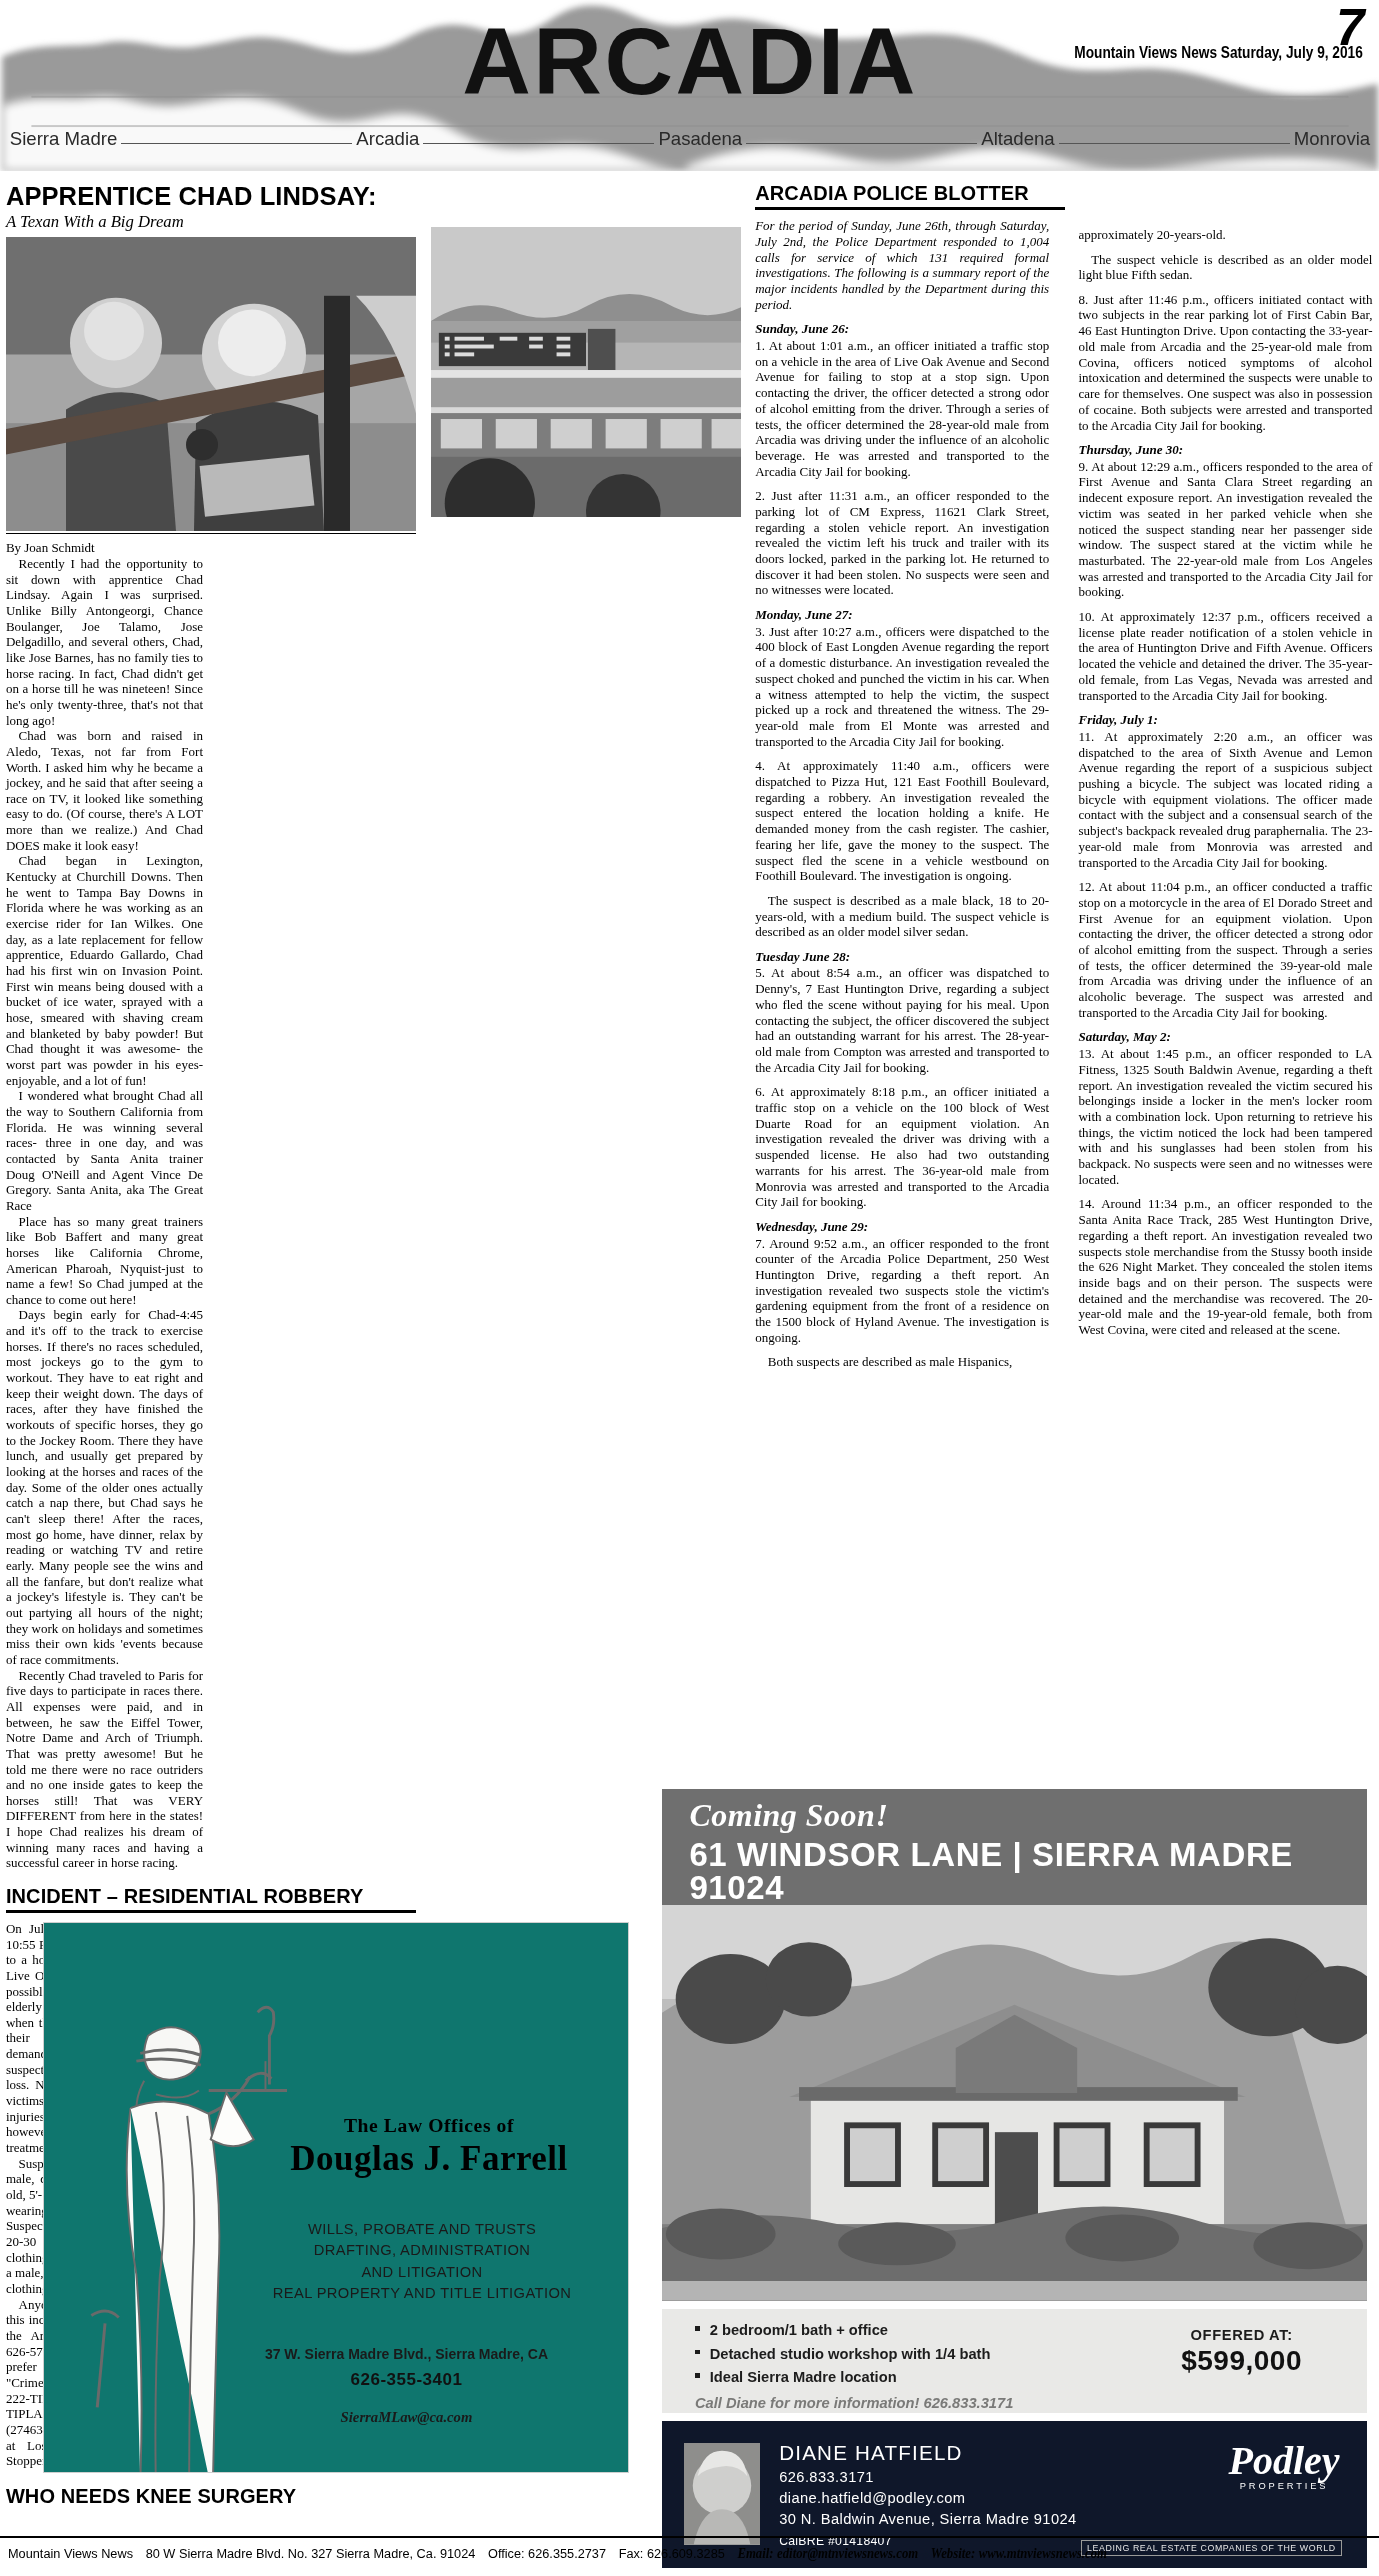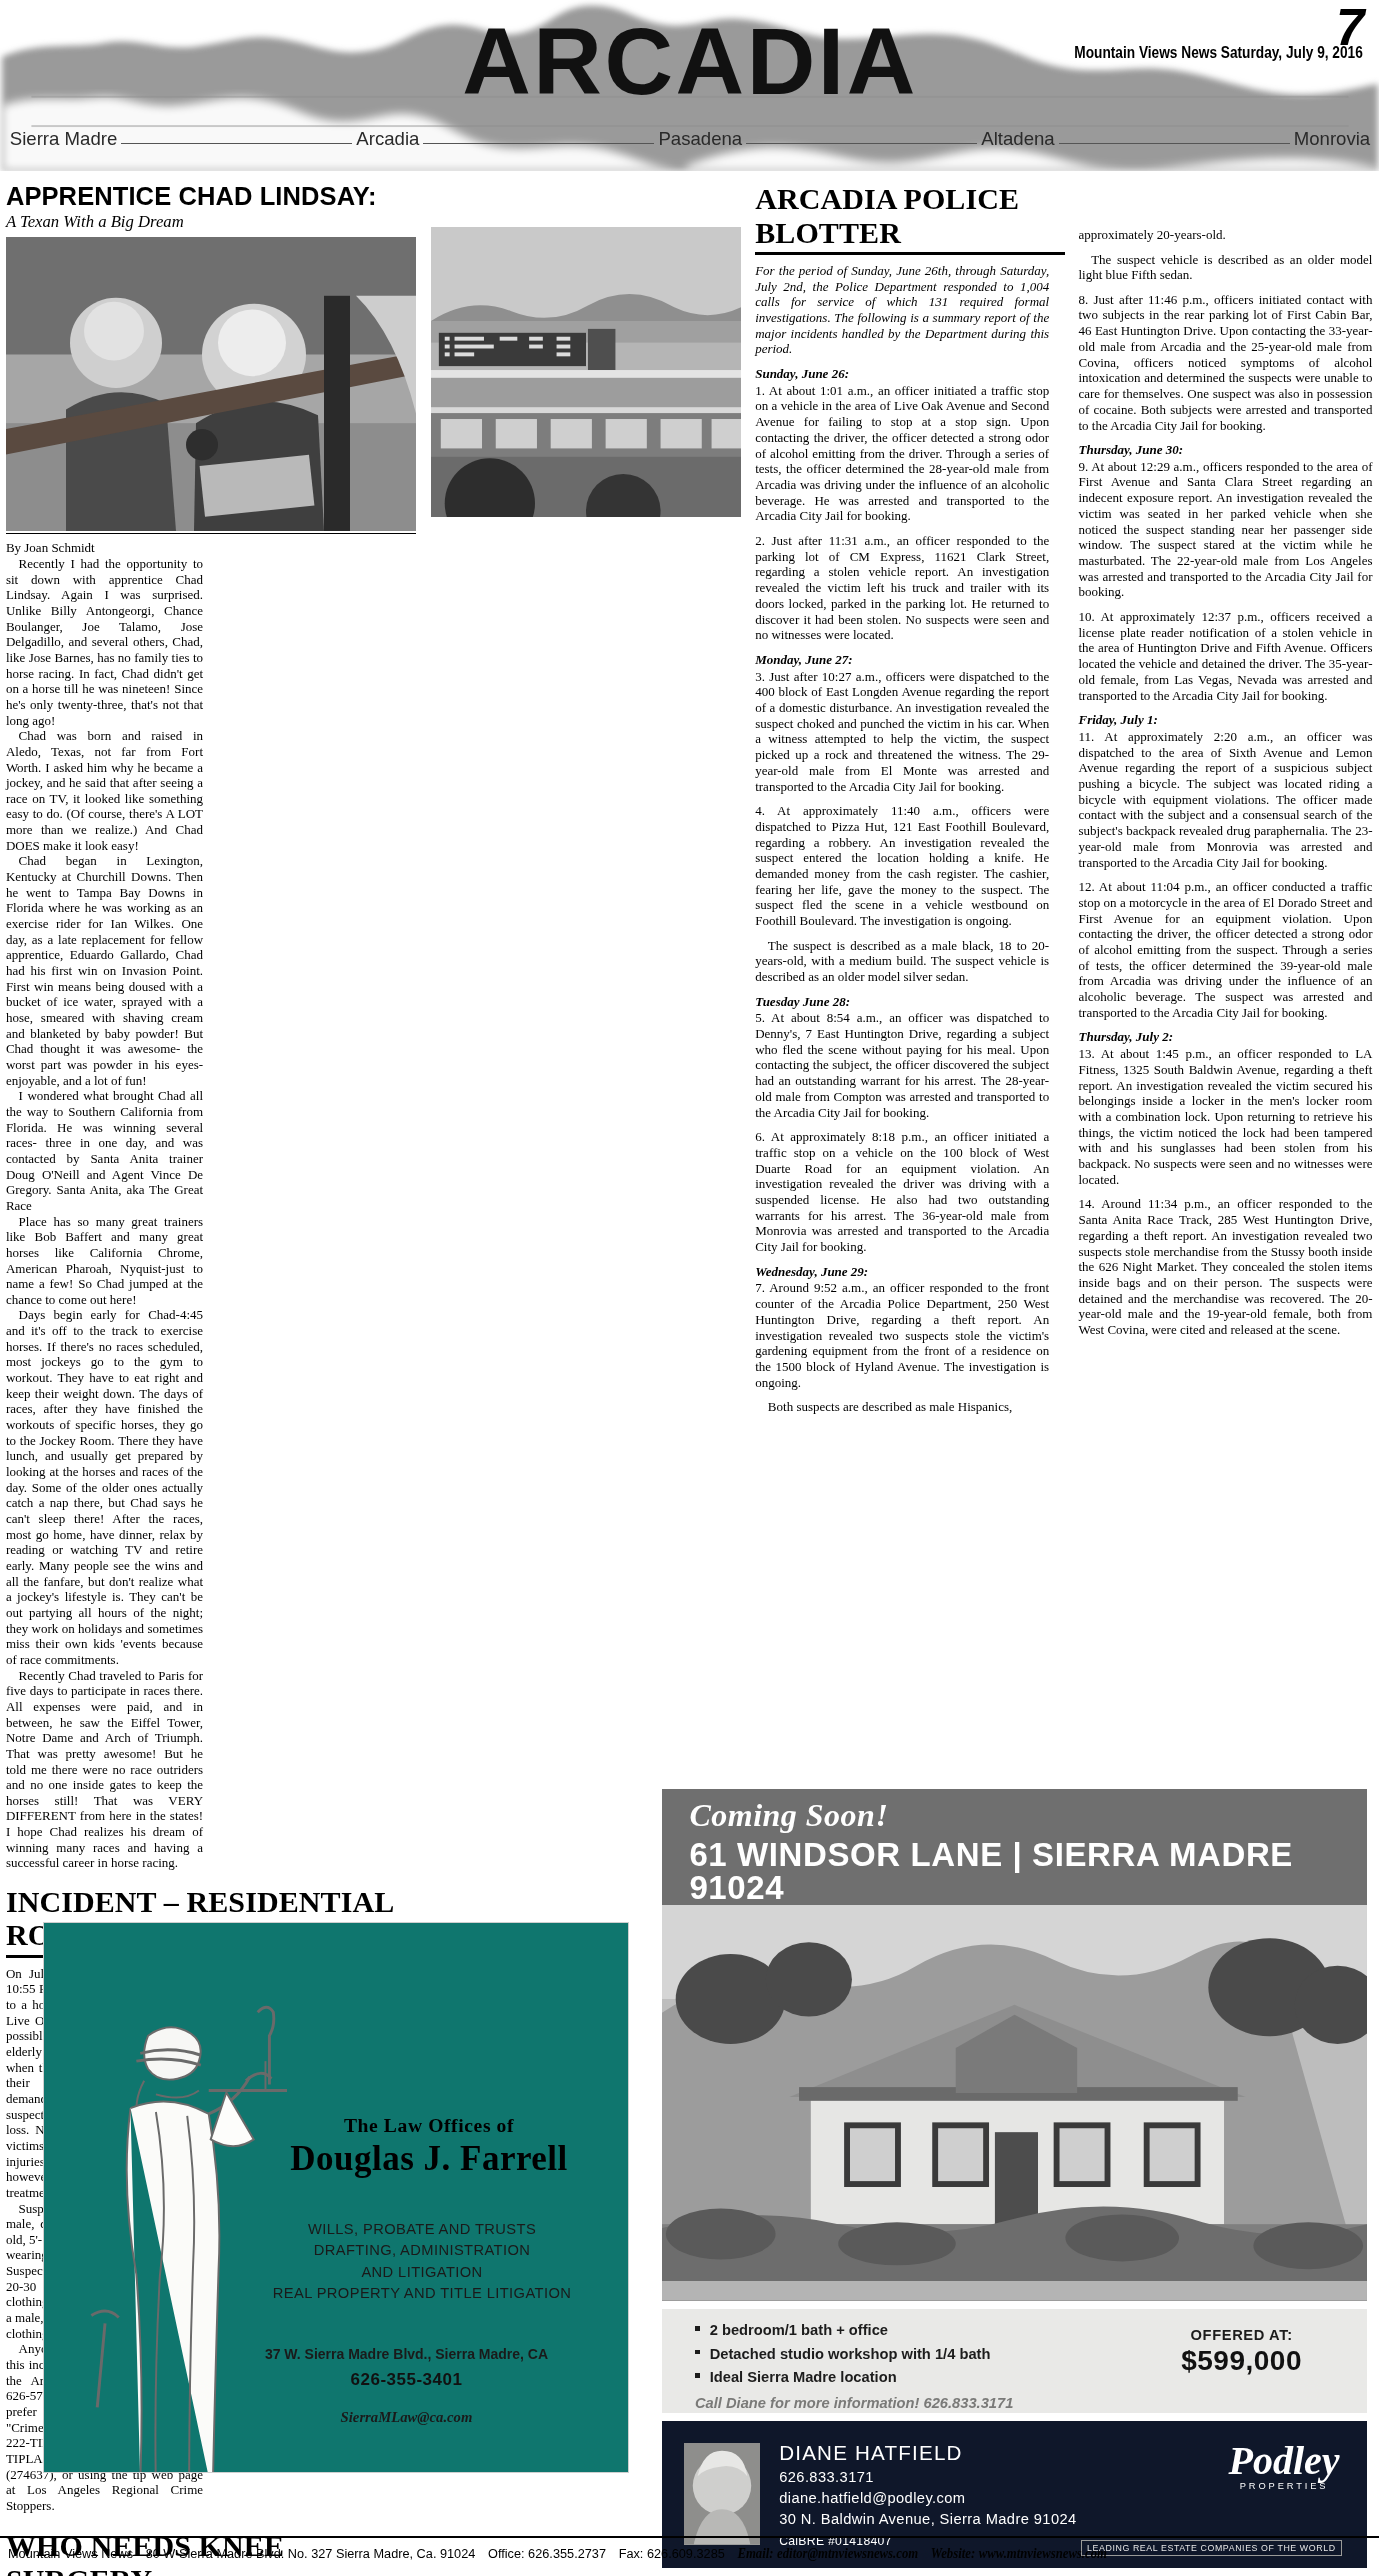--- a/index.html
+++ b/index.html
@@ -46,21 +46,21 @@
   .content{position:absolute;left:0;top:182px;width:1380px;}
   .colwrap{display:flex;gap:0;}
   .left-half{width:410px;padding:0 7.8px 0 5.9px;}
   .right-half{width:941px;padding-left:7.8px;}
 
   .sec-head{
     font-family:"Liberation Sans", sans-serif;
     font-weight:700;font-size:25.5px;letter-spacing:0.1px;
     margin:0 0 1px 0;line-height:1.12;
   }
-  .sec-head.big{font-size:30px;font-family:Liberation Serif, serif;}
+  .sec-head.big{font-size:20px;}
   .sec-sub{
     font-family:"Liberation Serif", serif;font-style:italic;
     font-size:16.7px;margin:0 0 5.9px 0;
   }
   .hr-thick{border-top:3.9px solid #000;margin:2.9px 0 7.8px 0;}
   .hr-thin{border-top:1.2px solid #000;margin:2px 0 5.9px 0;}
 
   .photo{
     width:100%;background:#6e6e6e;display:block;position:relative;overflow:hidden;
   }
@@ -384,21 +384,21 @@
             <div class="blot">
               <p>approximately 20-years-old.</p>
               <p class="cont">The suspect vehicle is described as an older model light blue Fifth sedan.</p>
               <p>8. Just after 11:46 p.m., officers initiated contact with two subjects in the rear parking lot of First Cabin Bar, 46 East Huntington Drive. Upon contacting the 33-year-old male from Arcadia and the 25-year-old male from Covina, officers noticed symptoms of alcohol intoxication and determined the suspects were unable to care for themselves. One suspect was also in possession of cocaine. Both subjects were arrested and transported to the Arcadia City Jail for booking.</p>
               <p class="daylabel">Thursday, June 30:</p>
               <p>9. At about 12:29 a.m., officers responded to the area of First Avenue and Santa Clara Street regarding an indecent exposure report. An investigation revealed the victim was seated in her parked vehicle when she noticed the suspect standing near her passenger side window. The suspect stared at the victim while he masturbated. The 22-year-old male from Los Angeles was arrested and transported to the Arcadia City Jail for booking.</p>
               <p>10. At approximately 12:37 p.m., officers received a license plate reader notification of a stolen vehicle in the area of Huntington Drive and Fifth Avenue. Officers located the vehicle and detained the driver. The 35-year-old female, from Las Vegas, Nevada was arrested and transported to the Arcadia City Jail for booking.</p>
               <p class="daylabel">Friday, July 1:</p>
               <p>11. At approximately 2:20 a.m., an officer was dispatched to the area of Sixth Avenue and Lemon Avenue regarding the report of a suspicious subject pushing a bicycle. The subject was located riding a bicycle with equipment violations.  The officer made contact with the subject and a consensual search of the subject's backpack revealed drug paraphernalia. The 23-year-old male from Monrovia was arrested and transported to the Arcadia City Jail for booking.</p>
               <p>12. At about 11:04 p.m., an officer conducted a traffic stop on a motorcycle in the area of El Dorado Street and First Avenue for an equipment violation. Upon contacting the driver, the officer detected a strong odor of alcohol emitting from the suspect. Through a series of tests, the officer determined the 39-year-old male from Arcadia was driving under the influence of an alcoholic beverage. The suspect was arrested and transported to the Arcadia City Jail for booking.</p>
-              <p class="daylabel">Thursday, July 2:</p>
+              <p class="daylabel">Saturday, May 2:</p>
               <p>13.  At about 1:45 p.m., an officer responded to LA Fitness, 1325 South Baldwin Avenue, regarding a theft report. An investigation revealed the victim secured his belongings inside a locker in the men's locker room with a combination lock. Upon returning to retrieve his things, the victim noticed the lock had been tampered with and his sunglasses had been stolen from his backpack. No suspects were seen and no witnesses were located.</p>
               <p>14.  Around 11:34 p.m., an officer responded to the Santa Anita Race Track, 285 West Huntington Drive, regarding a theft report. An investigation revealed two suspects stole merchandise from the Stussy booth inside the 626 Night Market. They concealed the stolen items inside bags and on their person. The suspects were detained and the merchandise was recovered. The 20-year-old male and the 19-year-old female, both from West Covina, were cited and released at the scene.</p>
             </div>
           </div>
         </div>
       </div>
 
     </div>
   </div>
 

